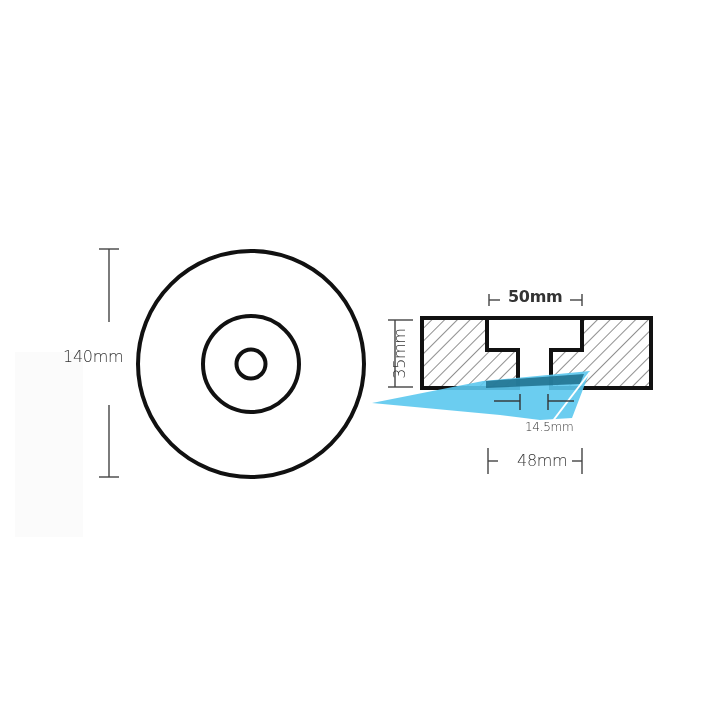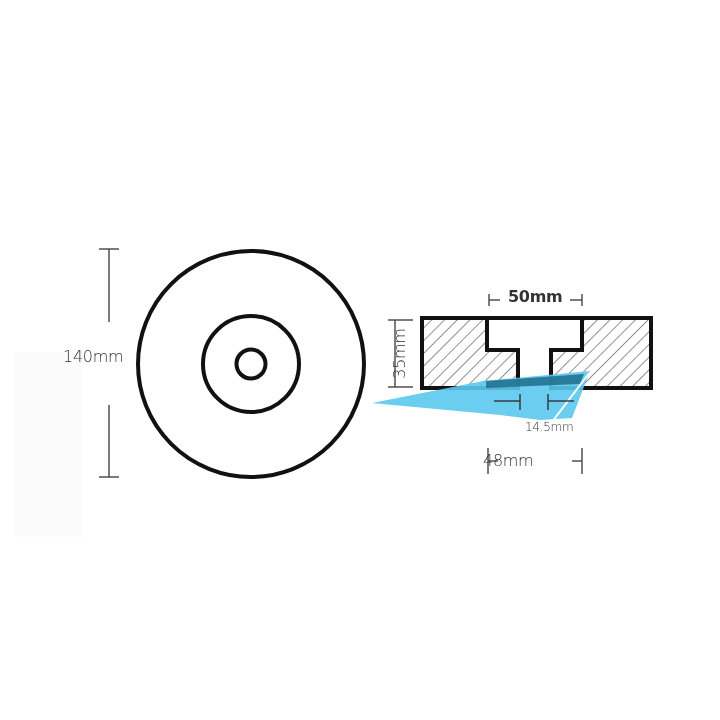--- a/index.html
+++ b/index.html
@@ -82,14 +82,14 @@
         <line x1="572" y1="461" x2="582" y2="461"></line>
         <line x1="582" y1="448" x2="582" y2="474"></line>
       </g>
     </g>
   </svg>
 
   <span class="lbl" style="left:63px;top:347px;font-size:16px;text-align:center;">140mm</span>
   <span class="lbl lbl-vert" style="left:374px;top:344px;font-size:16px;">35mm</span>
   <span class="lbl" style="left:508px;top:287px;font-size:16px;font-weight:bold;">50mm</span>
   <span class="lbl" style="left:525px;top:420px;font-size:12px;">14.5mm</span>
-  <span class="lbl" style="left:483px;top:451px;font-size:16px;">48mm</span>
+  <span class="lbl" style="left:517px;top:451px;font-size:16px;">48mm</span>
 </div>
 
 </body></html>

